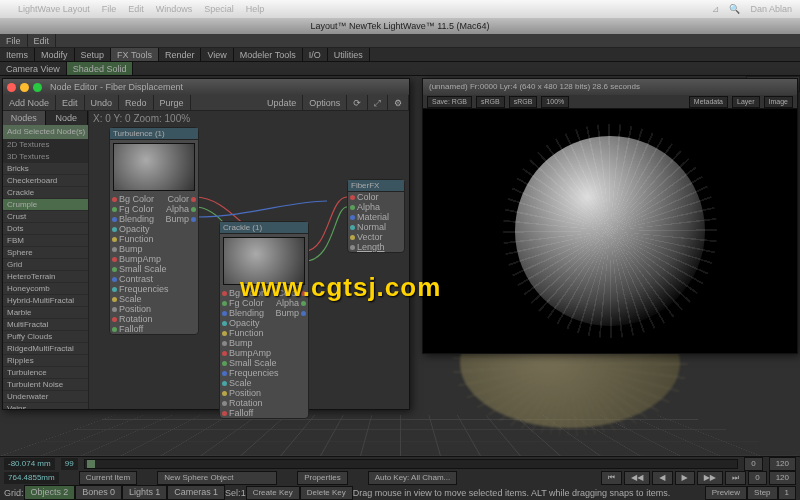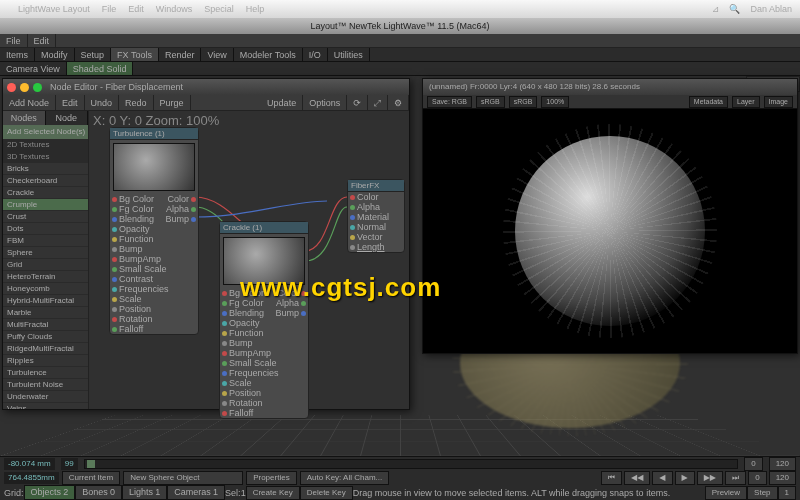--- a/index.html
+++ b/index.html
@@ -35,39 +35,39 @@
 .nodewin .side{width:86px;background:#333;border-right:1px solid #222;display:flex;flex-direction:column}
 .nodewin .stabs{height:14px;display:flex}
 .nodewin .stab{flex:1;text-align:center;line-height:14px;background:#2b2b2b;border-right:1px solid #111}
 .nodewin .stab.active{background:#444}
 .nodewin .addsel{height:14px;background:#556b55;line-height:14px;padding-left:4px;font-size:8px}
 .nodewin .nodelist{flex:1;overflow:hidden}
 .nodewin .nli{height:12px;line-height:12px;padding-left:4px;font-size:8px;border-bottom:1px solid #2a2a2a}
 .nodewin .nli.hi{background:#4b6b4b}
 .nodewin .nli.cat{background:#2a2a2a;color:#888}
 .nodewin .canvas{flex:1;position:relative;background:#303030}
-.nodewin .info{position:absolute;top:2px;left:4px;font-size:13px;color:#888}
+.nodewin .info{position:absolute;top:2px;left:4px;font-size:10px;color:#888}
 .gnode{position:absolute;background:#4a4a4a;border:1px solid #222;border-radius:4px}
 .gnode .gh{background:#3b5560;height:12px;line-height:12px;padding:0 3px;font-size:8px;border-bottom:1px solid #222}
 .gnode .thumb{height:48px;background:radial-gradient(circle at 40% 35%,#aaa,#333);margin:3px;border:1px solid #111}
 .gnode .row{display:flex;justify-content:space-between;padding:0 2px;height:10px;line-height:10px;font-size:7px}
 .gnode .dotL{width:5px;height:5px;border-radius:50%;margin-right:2px}
 .gnode .dotR{width:5px;height:5px;border-radius:50%;margin-left:2px}
 .c-red{background:#c24a4a}.c-grn{background:#5a9e5a}.c-blu{background:#4a6ec2}.c-cyn{background:#4aa6a6}.c-yel{background:#b8a54a}.c-gry{background:#888}
 .renderwin{position:absolute;top:2px;right:2px;width:376px;height:276px;background:#222;border:1px solid #111;box-shadow:2px 2px 8px #0009;display:flex;flex-direction:column}
 .renderwin .rtitle{height:16px;background:linear-gradient(#555,#3a3a3a);line-height:16px;padding:0 6px;font-size:8px}
 .renderwin .rtool{height:14px;background:#333;display:flex;gap:4px;align-items:center;padding:0 4px;border-bottom:1px solid #111}
 .renderwin .rtool .rb{padding:0 4px;background:#2b2b2b;border:1px solid #111;line-height:10px;font-size:7px}
 .renderwin .rimg{flex:1;background:#000;display:flex;align-items:center;justify-content:center}
 .renderwin .ball{width:190px;height:190px;border-radius:50%;background:radial-gradient(circle at 38% 32%,#ddd,#444 60%,#000 80%);position:relative}
 .renderwin .ball::after{content:"";position:absolute;inset:-12px;border-radius:50%;background:repeating-conic-gradient(#0000 0 5deg,#ffffff18 5deg 6deg)}
 .watermark{position:absolute;left:240px;top:196px;font-size:26px;font-weight:bold;color:#ffd400;text-shadow:1px 1px 2px #000;letter-spacing:1px;pointer-events:none}
 .bottombar{position:absolute;left:0;right:0;bottom:0;height:44px;background:#2b2b2b;border-top:1px solid #111;display:flex;flex-direction:column}
 .bb1{height:14px;display:flex;align-items:center;padding:0 4px;gap:6px}
-.bb2{height:16px;display:flex;align-items:center;padding:0 4px;gap:3px}
+.bb2{height:16px;display:flex;align-items:center;padding:0 4px;gap:20px}
 .bb3{height:20px;display:flex;align-items:center;padding:0 4px;font-size:8px;color:#888}
 .bbtn{background:#3a3a3a;border:1px solid #111;padding:0 6px;line-height:12px;font-size:8px}
 .bbtn.active{background:#3e5e3e}
 .coord{background:#1e1e1e;padding:0 4px;line-height:12px;font-size:8px;color:#7bb}
 .timeline{flex:1;height:10px;background:#222;border:1px solid #111;position:relative}
 .timeline .tk{position:absolute;top:0;bottom:0;width:8px;background:#5a7a5a;left:2px}
 svg.wires{position:absolute;inset:0;pointer-events:none}
 </style>
 </head>
 <body>

